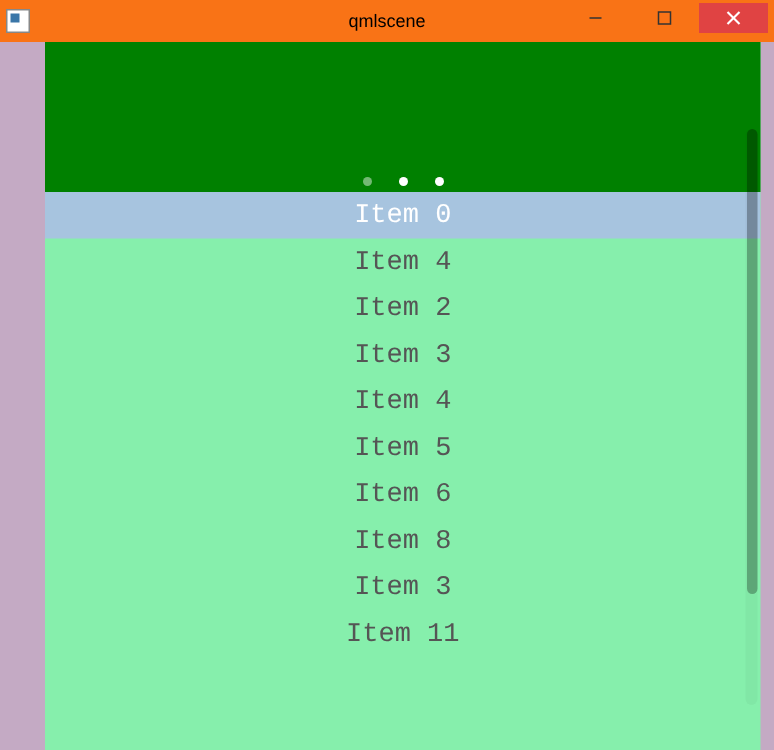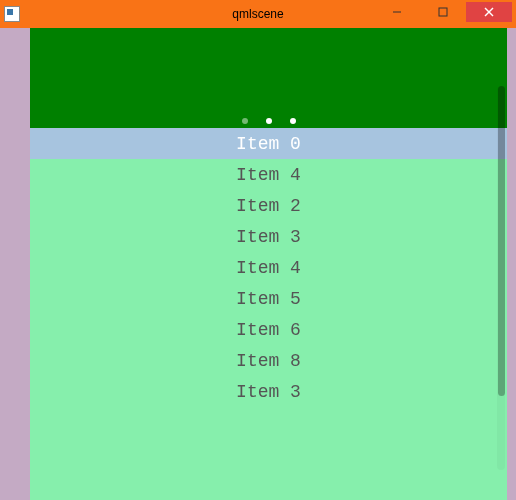--- a/index.html
+++ b/index.html
@@ -186,17 +186,20 @@
       </div>
     <div class="list-item">
         <span>Item 6</span>
       </div>
     <div class="list-item">
         <span>Item 8</span>
       </div>
     <div class="list-item">
         <span>Item 3</span>
       </div>
+    <div class="list-item">
+        <span>Item 11</span>
+      </div>
   </div>
 
   <div class="scrollbar-track"></div>
   <div class="scrollbar-thumb"></div>
 </div>
 
 </body></html>

